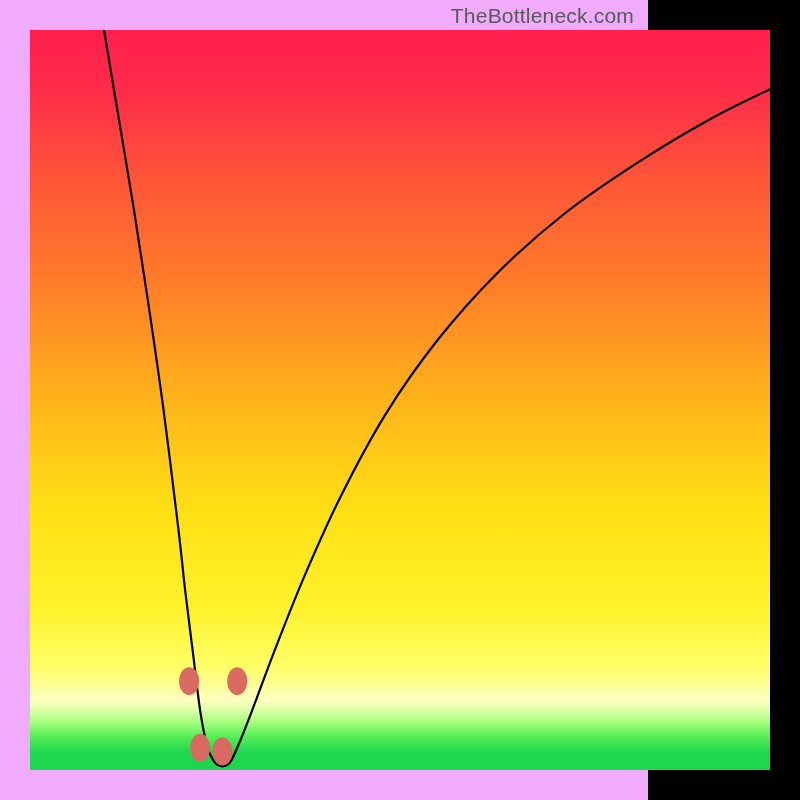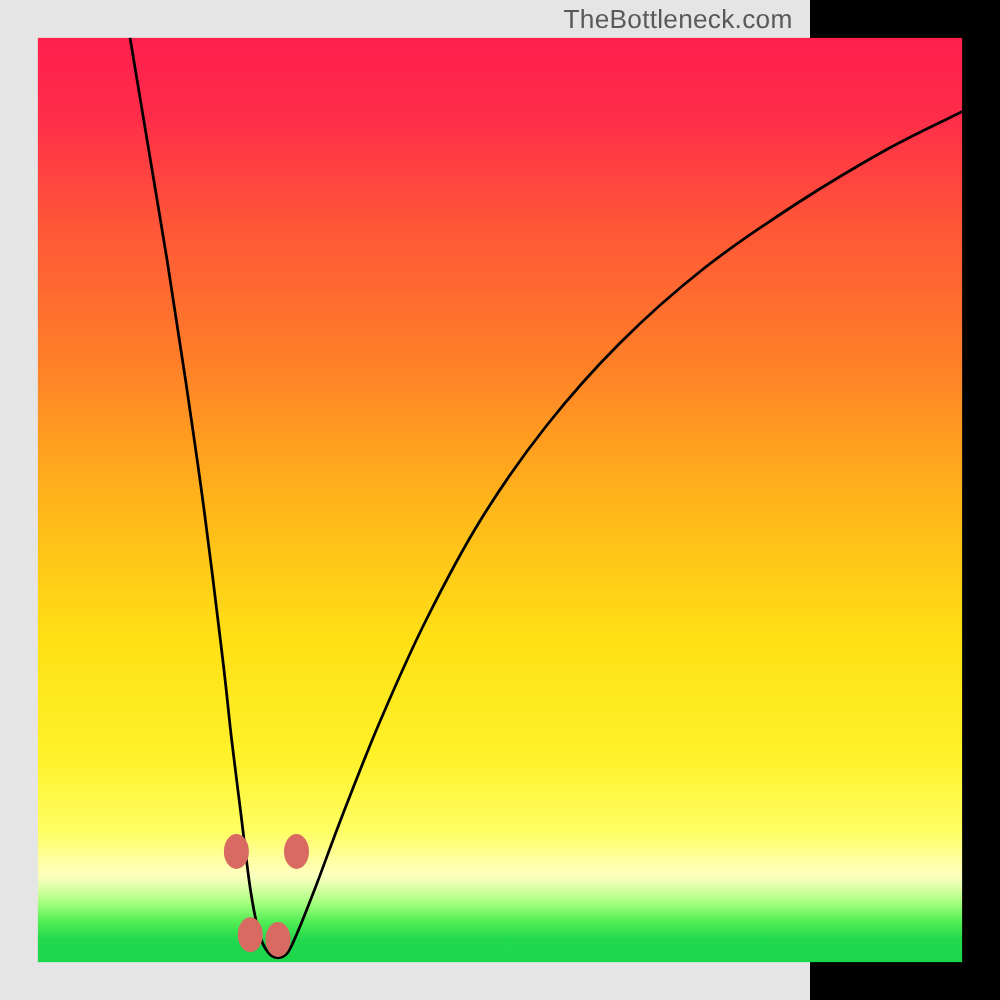--- a/index.html
+++ b/index.html
@@ -9,21 +9,21 @@
     height: 800px;
     overflow: hidden;
     background: #000;
     font-family: Arial, Helvetica, sans-serif;
   }
   .frame {
     position: absolute;
     top: 0; left: 0;
     width: 648px;
     height: 800px;
-    background: #e5e5e5;
+    background: #f0abfc;
     text-align: center;
   }
   .plot-area {
     position: absolute;
     top: 30px;
     left: 30px;
     width: 740px;
     height: 740px;
     overflow: hidden;
   }

